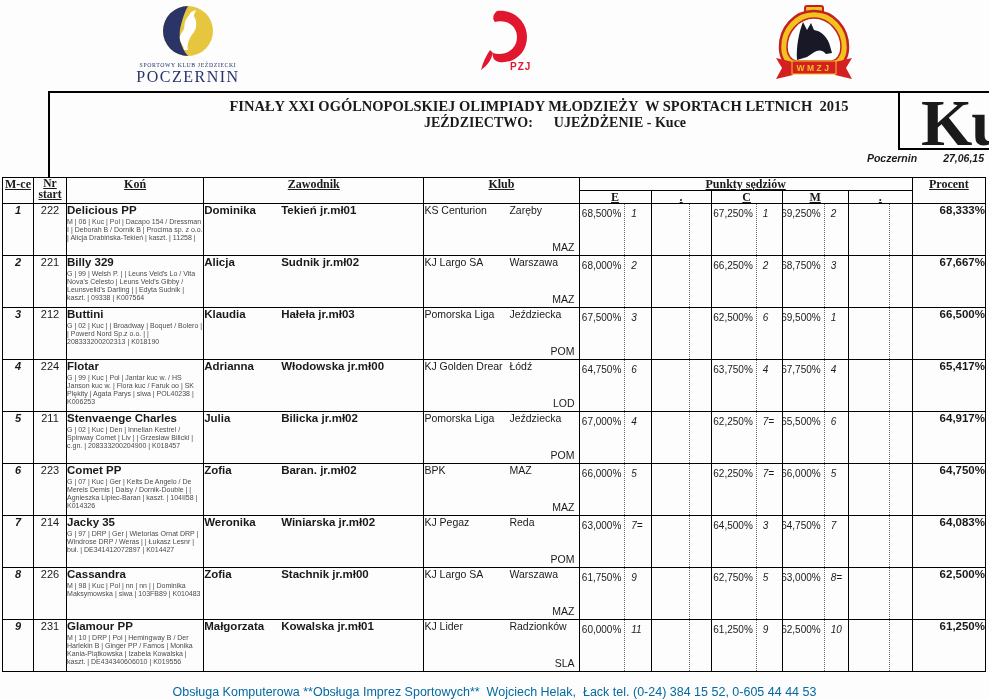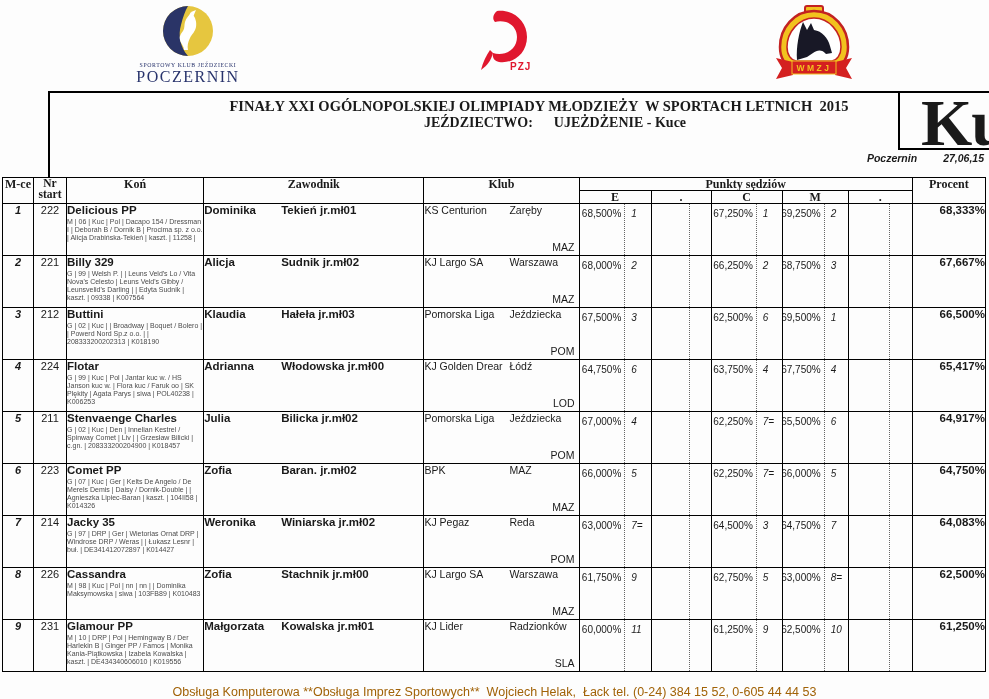--- a/index.html
+++ b/index.html
@@ -20,21 +20,21 @@
   .tsub{position:absolute;left:0;top:49px;width:100%;text-align:center;font-family:"Liberation Serif",serif;font-weight:bold;font-size:13.5px;}
   .ku-box{position:absolute;top:0;right:0;width:130px;height:57px;border-left:2px solid #000;border-bottom:2px solid #000;box-sizing:border-box;
           display:flex;align-items:flex-start;justify-content:center;font-family:"Liberation Serif",serif;font-weight:bold;font-size:66px;line-height:60px;letter-spacing:-1px;}
   .placedate{position:absolute;right:44px;bottom:1px;font-size:10.5px;font-weight:bold;font-style:italic;white-space:pre;}
   .placedate .dt{margin-left:26px;}
 
   
   .tablewrap{position:absolute;left:2px;top:177px;width:984px;}
   table.results{width:984px;border-collapse:collapse;table-layout:fixed;}
   table.results th,table.results td{border:1.5px solid #000;padding:0;overflow:hidden;}
-  thead th{font-family:"Liberation Serif",serif;font-weight:bold;font-size:12px;text-align:center;vertical-align:top;line-height:12px;padding-top:1px;}
+  thead th{font-family:"Liberation Serif",serif;font-weight:bold;font-size:12px;text-align:center;vertical-align:top;line-height:12px;padding-top:1px;text-decoration:underline;}
   thead tr{height:13px;}
   .h-two{line-height:11px;font-size:11.5px;}
   tbody tr{height:52px;}
   td{vertical-align:top;}
   .c-place{font-style:italic;font-weight:bold;text-align:center;font-size:11px;padding-top:4px;}
   .c-nr{text-align:center;font-size:11px;padding-top:4px;}
   .c-horse{padding:2px 3px 0 4px;}
   .horse-name{font-weight:bold;font-size:11.5px;margin-bottom:2px;white-space:nowrap;}
   .horse-details{font-size:7px;line-height:8px;color:#4b4b4b;}
   .c-rider{padding:3px 2px 0 3px;font-weight:bold;font-size:11.5px;white-space:nowrap;}
@@ -43,21 +43,21 @@
   .cn{display:inline-block;width:85px;white-space:nowrap;}
   .cc{white-space:nowrap;}
   .region{position:absolute;bottom:2px;right:4px;font-size:10.5px;}
   .c-judge{position:relative;font-size:10px;}
   .divline{position:absolute;top:0;bottom:0;left:63%;width:0;border-left:1px dotted #666;}
   .score{position:absolute;top:4px;right:calc(37% + 3px);white-space:nowrap;}
   .rank{position:absolute;top:4px;left:calc(63% + 7px);font-style:italic;white-space:nowrap;}
   .c-procent{font-weight:bold;font-size:11.5px;text-align:right;padding:4px 4px 0 0;}
 
   
-  .footer{position:absolute;left:0;top:685px;width:100%;text-align:center;font-size:12.5px;color:#a16207;white-space:pre;}
+  .footer{position:absolute;left:0;top:685px;width:100%;text-align:center;font-size:12.5px;color:#0369a1;white-space:pre;}
 </style>
 </head>
 <body>
 
 <div class="page">
 
   <div class="logo-pocz">
     <svg width="52" height="52" viewBox="0 0 52 52">
       <circle cx="26" cy="26" r="25" fill="#e6c63f"></circle>
       <path d="M26 1 A25 25 0 0 0 26 51 C18 42 16 30 19 20 C21 12 23 6 26 1 Z" fill="#2a3467"></path>

